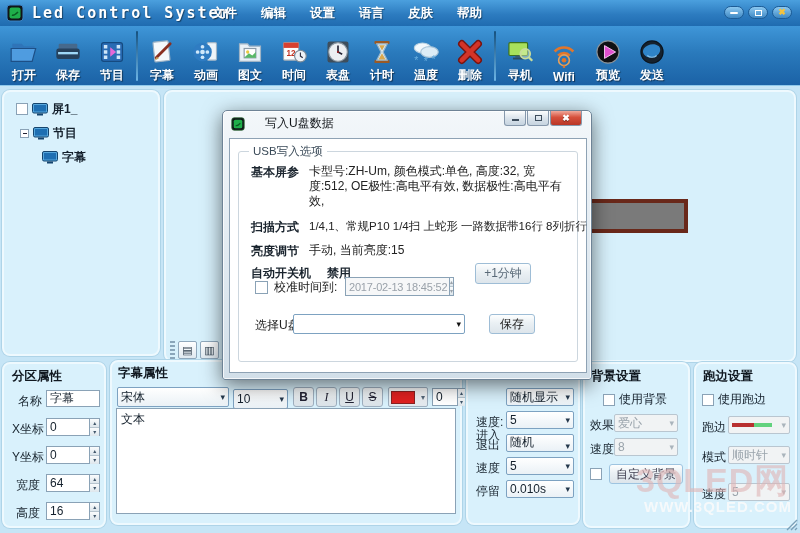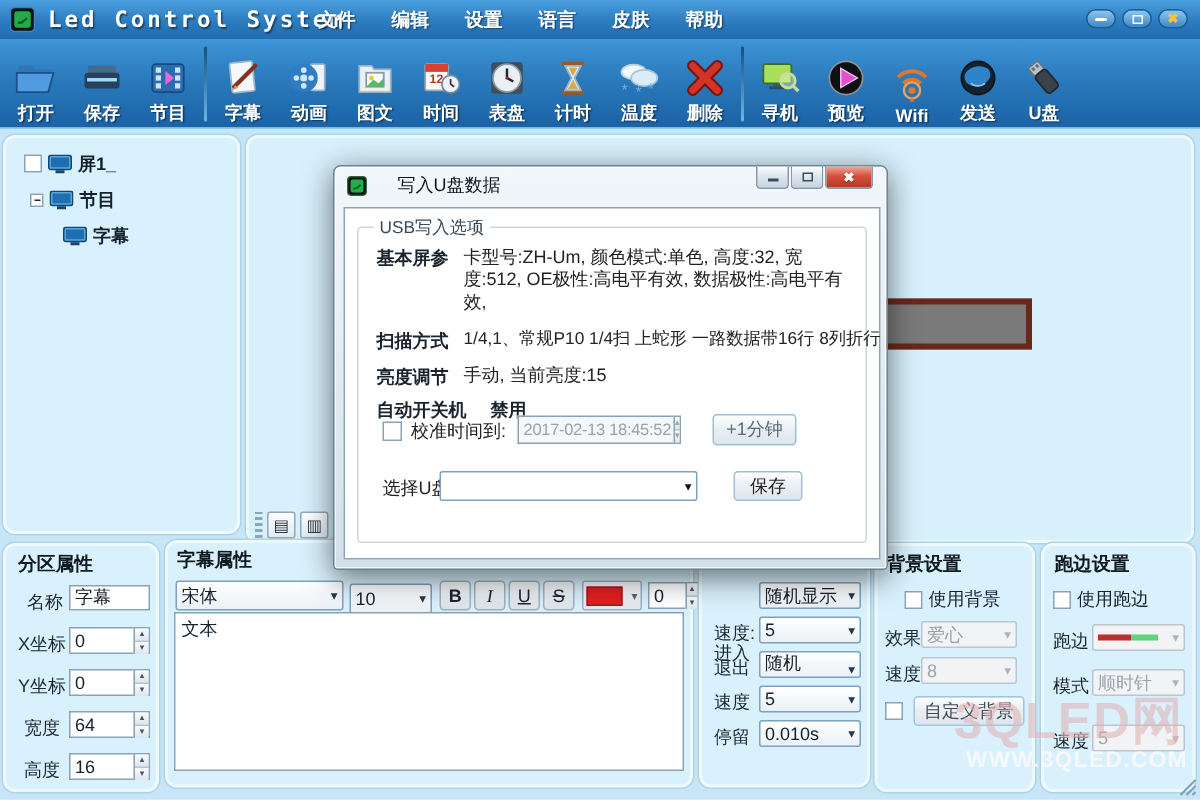--- a/index.html
+++ b/index.html
@@ -235,53 +235,42 @@
           <rect x="2.5" y="4" width="16" height="11" rx="1" fill="#a8e05c" stroke="#3c701c"></rect>
           <rect x="8" y="15" width="5" height="1.8" fill="#3c5a70"></rect>
           <rect x="6" y="16.8" width="9" height="1.6" fill="#2c4a60"></rect>
           <circle cx="16.5" cy="13.5" r="4.2" fill="rgba(230,245,200,.45)" stroke="#c8dc9c" stroke-width="1.6"></circle>
           <path d="M19.5 16.5l3 3" stroke="#c8dc9c" stroke-width="2"></path>
         </svg>
       <span class="tlabel">寻机</span>
       </div>
     <div class="tool">
       <svg viewBox="0 0 24 24">
-          <circle cx="12" cy="12" r="9.5" fill="#101014" stroke="#8a9298"></circle>
-          <path d="M9 6.5L18.5 12 9 17.5z" fill="#e24fd0" stroke="#f8c8f0" stroke-width="0.8"></path>
-        </svg>
-      <span class="tlabel">预览</span>
-      </div>
-    <div class="tool">
-      <svg viewBox="0 0 24 24">
           <path d="M4 9a11 11 0 0116 0" stroke="#e2762a" stroke-width="2.2" fill="none"></path>
           <path d="M7 12.5a7 7 0 0110 0" stroke="#e2762a" stroke-width="2.2" fill="none"></path>
           <circle cx="12" cy="16.5" r="2" fill="#e2762a"></circle>
           <circle cx="12" cy="16.5" r="4.6" fill="none" stroke="#e8a05a" stroke-width="1.4"></circle>
           <path d="M12 21v2" stroke="#e2762a" stroke-width="2"></path>
         </svg>
       <span class="tlabel">Wifi</span>
       </div>
     <div class="tool">
       <svg viewBox="0 0 24 24">
+          <circle cx="12" cy="12" r="9.5" fill="#101014" stroke="#8a9298"></circle>
+          <path d="M9 6.5L18.5 12 9 17.5z" fill="#e24fd0" stroke="#f8c8f0" stroke-width="0.8"></path>
+        </svg>
+      <span class="tlabel">预览</span>
+      </div>
+    <div class="tool">
+      <svg viewBox="0 0 24 24">
           <circle cx="12" cy="12" r="9.5" fill="#16222e" stroke="#0a141e"></circle>
           <path d="M5 9c3-4 9-5 13-2 2 3 1 6-2 8-4 3-9 2-11-1-1-2-1-3 0-5z" fill="#2f84c8"></path>
           <path d="M8 15c2 2 6 2 8 0" stroke="#8ac4ec" fill="none"></path>
         </svg>
       <span class="tlabel">发送</span>
-      </div>
-    <div class="tool">
-      <svg viewBox="0 0 24 24">
-          <g transform="rotate(-40 12 12)">
-            <rect x="8.5" y="2" width="7" height="6" rx="1" fill="#b9c1c9" stroke="#6a7682"></rect>
-            <rect x="9.8" y="3.2" width="1.6" height="2" fill="#62707e"></rect>
-            <rect x="12.6" y="3.2" width="1.6" height="2" fill="#62707e"></rect>
-            <rect x="8" y="8" width="8" height="13" rx="2" fill="#3a424a" stroke="#20282e"></rect>
-          </g>
-        </svg>
-      <span class="tlabel">U盘</span>
       </div>
   </div>
 
   <div class="panel" style="left:2px; top:90px; width:158px; height:266px;">
     <div class="tree-row" style="left:12px; top:8px;">
       <div class="cb"></div>
       <svg width="16" height="13" viewBox="0 0 16 13">
           <rect x="0.5" y="0.5" width="15" height="9.5" rx="1.5" fill="#57a8dd" stroke="#15456e"></rect>
           <rect x="2" y="2" width="12" height="6.5" fill="#1e6fb2"></rect>
           <rect x="5" y="10.5" width="6" height="2" fill="#15456e"></rect>
@@ -523,21 +512,21 @@
         <span class="drow-label" style="left:88px; top:113px;">禁用</span>
         <div class="cb" style="position:absolute; left:16px; top:129px; width:13px; height:13px;"></div>
         <span class="drow-val" style="left:35px; top:128px;">校准时间到:</span>
         <div class="spin" style="position:absolute; left:106px; top:125px; width:104px; height:19px;">
           <div class="sval" style="background:#f6f7f8; color:#9aa2aa; font-size:11px; letter-spacing:-0.2px; white-space:nowrap;">2017-02-13  18:45:52</div>
           <div class="arrows" style="background:#eef0f2;">
               <div style="color:#9aa2aa;">▴</div>
               <div style="color:#9aa2aa;">▾</div>
             </div>
         </div>
-        <div class="btn" style="position:absolute; left:236px; top:124px; width:56px; height:21px; color:#5a6a78;">
+        <div class="btn" style="position:absolute; left:236px; top:111px; width:56px; height:21px; color:#5a6a78;">
             <span>+1分钟</span>
           </div>
         <span class="drow-val" style="left:16px; top:166px;">选择U盘</span>
         <div class="combo" style="position:absolute; left:54px; top:162px; width:172px; height:20px; background:#fff;">
             <span class="val"></span>
             <span class="arrow" style="color:#111;">▾</span>
           </div>
         <div class="btn" style="position:absolute; left:250px; top:162px; width:46px; height:20px;">
             <span>保存</span>
           </div>

